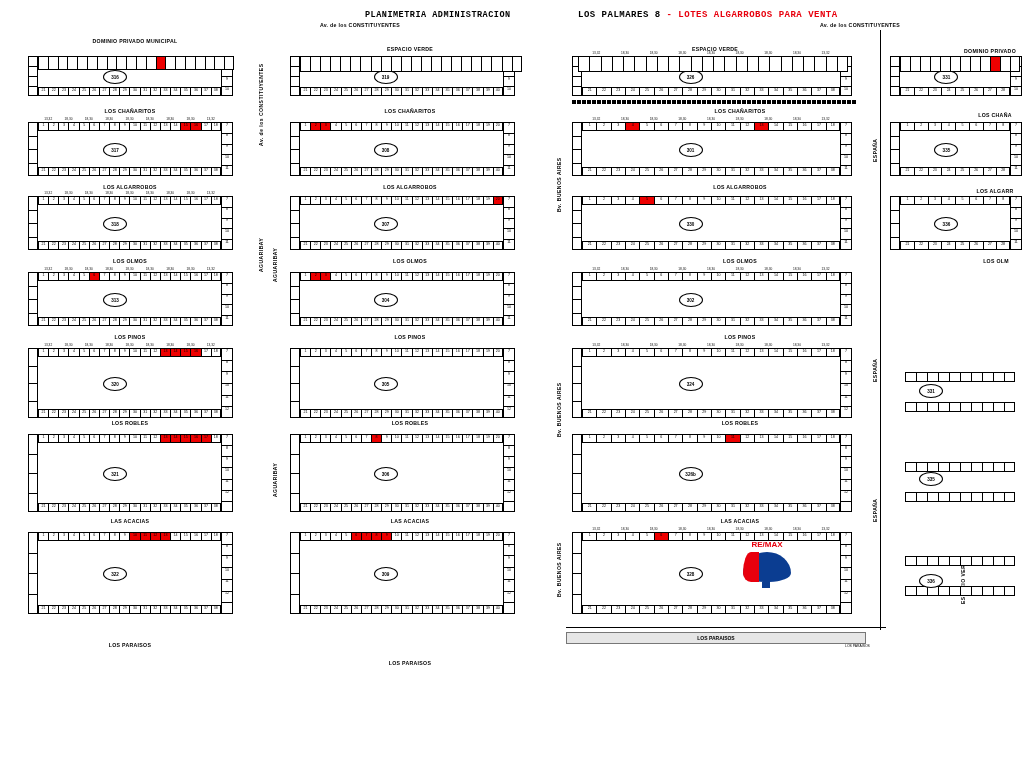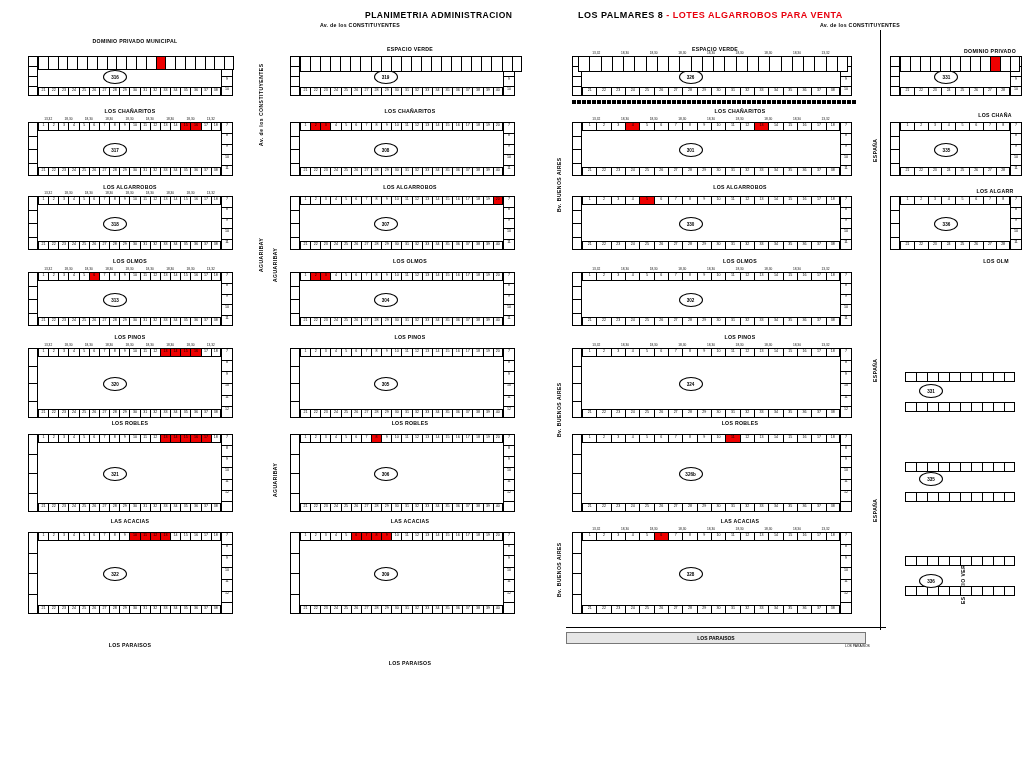--- a/index.html
+++ b/index.html
@@ -1,18 +1,18 @@
 <!DOCTYPE html>
 <html><head>
 <meta charset="utf-8">
 <style>
   html,body{margin:0;padding:0;background:#ffffff;}
   body{width:1024px;height:768px;overflow:hidden;font-family:"Liberation Sans",sans-serif;color:#000;}
   #sheet{position:relative;width:1024px;height:768px;background:#fff;}
-  .ttl{position:absolute;font-weight:bold;letter-spacing:.5px;}
+  .ttl{position:absolute;font-weight:bold;letter-spacing:.5px;font-family:Liberation Mono, monospace;}
   #title-main{left:365px;top:10px;font-size:8.5px;}
   #title-right{left:578px;top:10px;font-size:9px;}
   #title-right .red{color:#e8000d;}
   .street{position:absolute;text-align:center;font-size:5.2px;font-weight:bold;letter-spacing:.3px;}
   .vstreet{position:absolute;font-size:5px;font-weight:bold;letter-spacing:.5px;
            writing-mode:vertical-rl;transform:rotate(180deg);text-align:center;}
   .row{position:absolute;display:flex;box-sizing:border-box;}
   .cell{box-sizing:border-box;border:1px solid #000;border-right:none;background:#fff;
         font-size:3.6px;line-height:1;display:flex;align-items:flex-start;justify-content:center;
         padding-top:.5px;overflow:hidden;}
@@ -101,20 +101,25 @@
   <div class="vstreet" style="left:960px;top:550px;height:60px;">ESPACIO  VERDE</div>
 
   <div class="greybar" style="left:566px;top:632px;width:300px;height:12px;">
     <span>LOS PARAISOS</span>
   </div>
   <div class="tinylabel" style="left:845px;top:644px;">LOS PARAISOS</div>
 
   <div class="vline" style="left:880px;top:30px;height:600px;"></div>
   <div class="hline" style="left:566px;top:627px;width:320px;"></div>
 
+  <div class="logo" style="left:735px;top:538px;">
+    <div class="remax">RE/MAX</div>
+    <div class="balloon"></div>
+    <div class="basket"></div>
+  </div>
 
   <div class="dash" style="left:572px;top:100px;">
     <i></i>
       <i></i>
       <i></i>
       <i></i>
       <i></i>
       <i></i>
       <i></i>
       <i></i>

